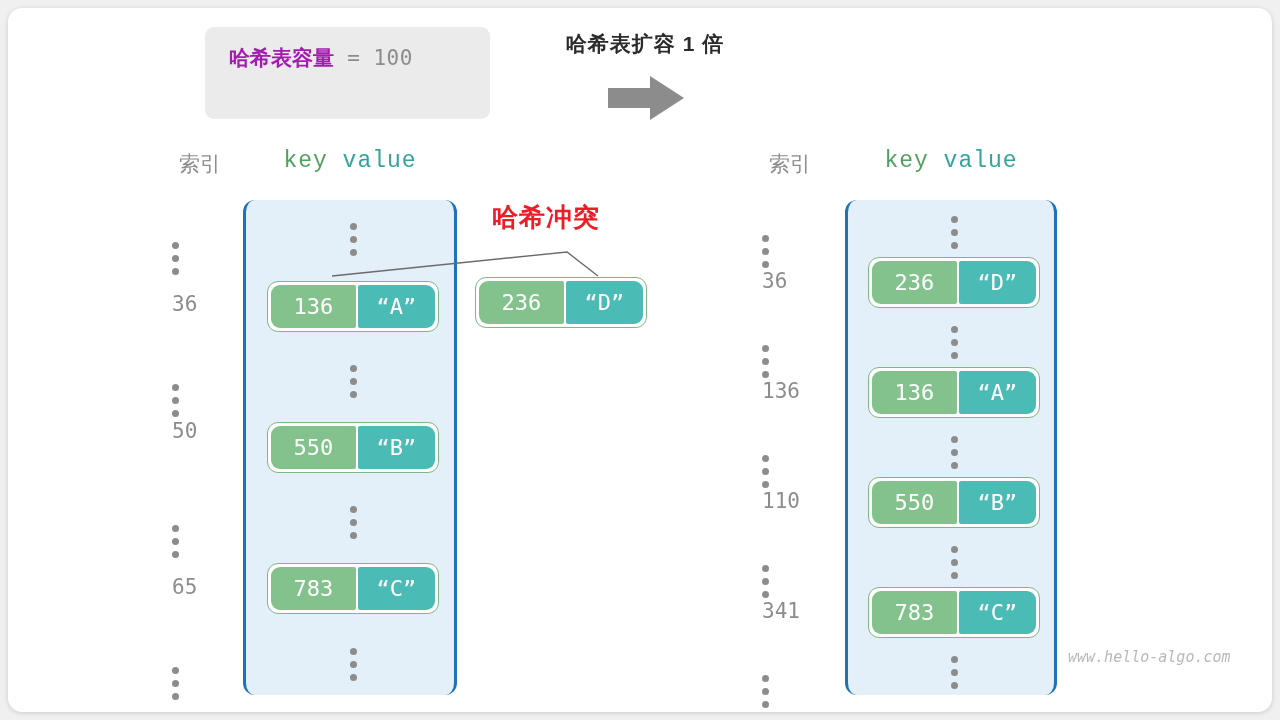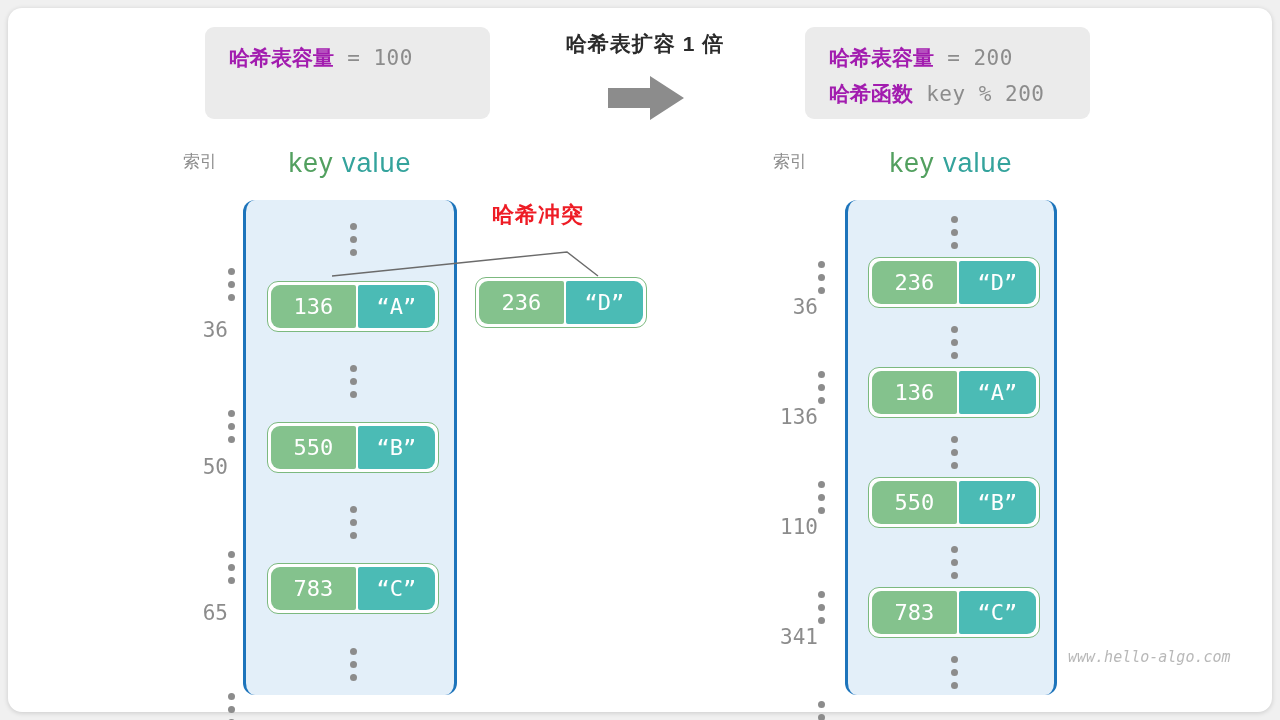--- a/index.html
+++ b/index.html
@@ -59,29 +59,29 @@
     white-space: pre;
   }
   .arrow {
     position: absolute;
     left: 608px; top: 76px;
   }
 
   
   .hdr-index {
     position: absolute;
-    font-size: 17px;
+    font-size: 21px;
     color: #8c8c8c;
     font-weight: normal;
     white-space: pre;
   }
   .hdr-kv {
     position: absolute;
-    font-family: Liberation Sans, sans-serif;
-    font-size: 27px;
+    font-family: Liberation Mono, monospace;
+    font-size: 23px;
     letter-spacing: 1px;
     white-space: pre;
   }
   .kw-key { color: #52a05f; }
   .kw-val { color: #34a39c; }
 
   
   .bucket {
     position: absolute;
     background: #e3eff9;
@@ -89,26 +89,25 @@
     border-right: 3px solid #1d74bb;
     border-radius: 12px;
     box-sizing: border-box;
   }
 
   
   .idxcol { position: absolute; }
   .idxcell {
     position: absolute;
     width: 100%;
-    text-align: right;
+    text-align: left;
     font-family: "DejaVu Sans Mono", "Liberation Mono", monospace;
     font-size: 21px;
     color: #8c8c8c;
     white-space: pre;
-    margin-top: 26px;
   }
 
   
   .vdots {
     position: absolute;
     width: 7px;
   }
   .vdots i {
     display: block;
     width: 7px; height: 7px;
@@ -144,21 +143,21 @@
   }
   .pair .vcell {
     background: #4bbbb5;
     border-radius: 2px 9px 9px 2px;
     margin-left: 2px;
   }
 
   
   .collision-label {
     position: absolute;
-    font-size: 22px;
+    font-size: 26px;
     font-weight: bold;
     color: #ee1c25;
     letter-spacing: 1px;
     white-space: pre;
     text-align: right;
   }
   .leader { position: absolute; left: 0; top: 0; pointer-events: none; }
 
   
   .watermark {
@@ -179,24 +178,20 @@
     <div class="infoline"><b>哈希表容量</b><span> = 100</span></div>
   </div>
 
   <div class="midtitle">哈希表扩容 1 倍</div>
   <div class="arrow">
     <svg width="76" height="44" viewBox="0 0 76 44">
       <polygon points="0,12 42,12 42,0 76,22 42,44 42,32 0,32" fill="#8c8c8c"></polygon>
     </svg>
   </div>
 
-  <div class="infobox" style="left:805px; top:27px; width:285px; height:92px;">
-    <div class="infoline"><b>哈希表容量</b><span> = 200</span></div>
-    <div class="infoline"><b>哈希函数</b><span> key % 200</span></div>
-  </div>
 
   <div class="hdr-index" style="left:172px; top:150px; width:56px; text-align:center;">索引</div>
   <div class="hdr-kv" style="left:243px; top:148px; width:214px; text-align:center;"><span class="kw-key">key</span><span> </span><span class="kw-val">value</span></div>
 
   <div class="bucket" style="left:243px; top:200px; width:214px; height:495px;">
       <span class="vdots" style="left: 103.5px; top: 23.3571px; position: absolute;">
         <i></i>
         <i></i>
         <i></i>
       </span>
@@ -225,21 +220,21 @@
       <span class="vdots" style="left: 103.5px; top: 447.643px; position: absolute;">
         <i></i>
         <i></i>
         <i></i>
       </span>
     </div>
   <div class="idxcol" style="left:172px; top:200px; width:56px; height:495px;">
       <div class="idxcell" style="top: 23.3571px; height: 24px;"><span style="display: inline-block;"><span class="vdots"><i></i><i></i><i></i></span></span></div>
       <div class="idxcell" style="top: 92.0714px;">36</div>
       <div class="idxcell" style="top: 164.786px; height: 24px;"><span style="display: inline-block;"><span class="vdots"><i></i><i></i><i></i></span></span></div>
-      <div class="idxcell" style="top: 229px;">50</div>
+      <div class="idxcell" style="top: 219px;">50</div>
       <div class="idxcell" style="top: 306.214px; height: 24px;"><span style="display: inline-block;"><span class="vdots"><i></i><i></i><i></i></span></span></div>
       <div class="idxcell" style="top: 374.929px;">65</div>
       <div class="idxcell" style="top: 447.643px; height: 24px;"><span style="display: inline-block;"><span class="vdots"><i></i><i></i><i></i></span></span></div>
     </div>
 
   <div class="collision-label" style="left:492px; top:200px;">哈希冲突</div>
   <svg class="leader" width="1280" height="720">
     <polyline points="332,276 567,252 598,276" fill="none" stroke="#6b6b6b" stroke-width="1.4"></polyline>
   </svg>
   <div class="pair" style="left:475px; top:277px; width:172px; height:51px;">

